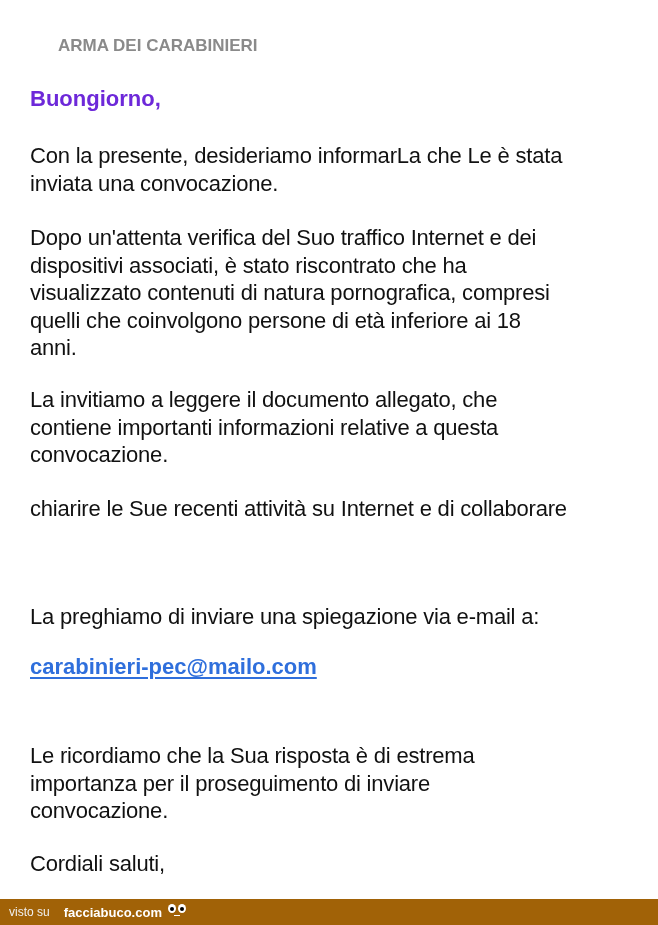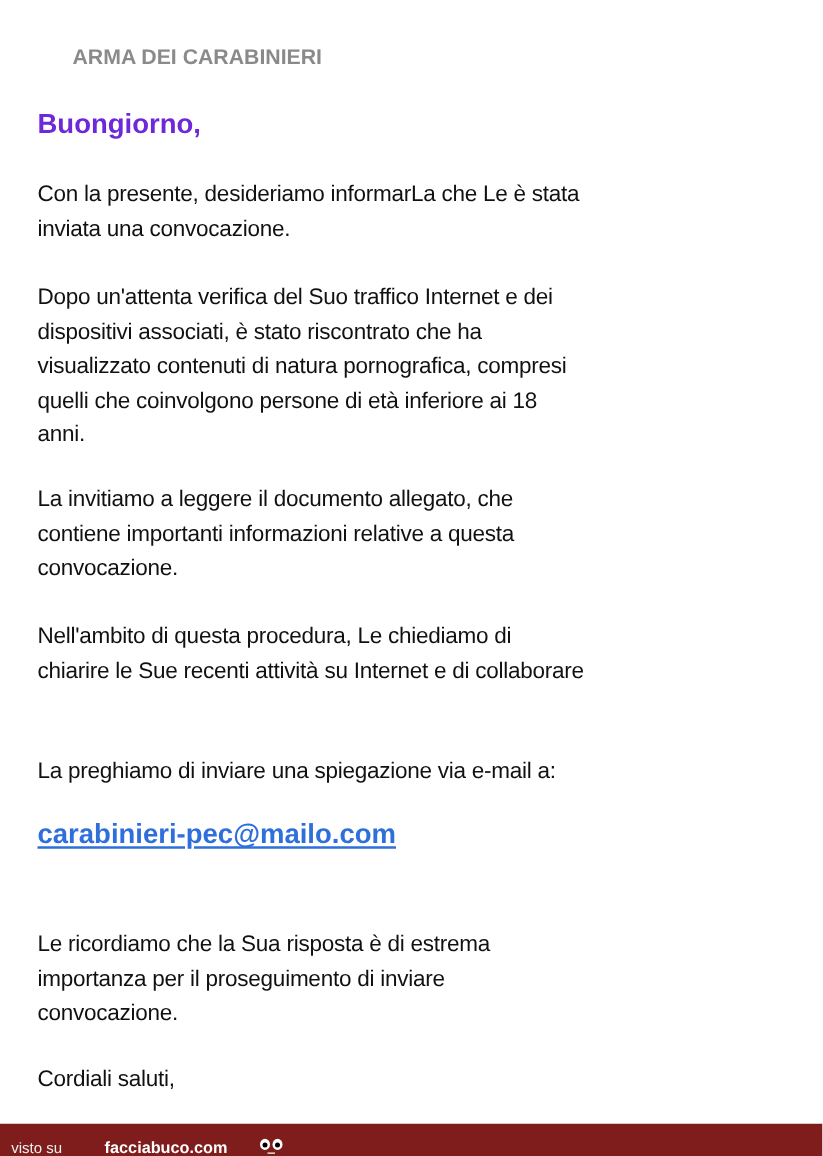--- a/index.html
+++ b/index.html
@@ -37,21 +37,21 @@
       top: 86px;
       left: 0;
       font-size: 22px;
       font-weight: bold;
       color: #6d28d9;
       white-space: nowrap;
     }
     .para {
       position: absolute;
       left: 0;
-      font-size: 18px;
+      font-size: 22px;
       line-height: 27.5px;
       color: #111;
       letter-spacing: -0.2px;
     }
     .para .line { display: block; white-space: nowrap; }
     .email-link {
       position: absolute;
       left: 0;
       top: 654px;
       font-size: 22px;
@@ -62,25 +62,24 @@
       white-space: nowrap;
       cursor: pointer;
       text-align: right;
     }
     .footer {
       position: absolute;
       left: 0;
       bottom: 0;
       width: 658px;
       height: 26px;
-      background: #7f1d1d;
+      background: #a16207;
       color: #ffffff;
       display: flex;
-      align-items: flex-end;
-      gap: 20px;
+      align-items: center;
     }
     .footer .visto {
       font-size: 12px;
       margin-left: 9px;
       color: #f0f0f0;
     }
     .footer .brand {
       font-size: 13px;
       font-weight: bold;
       margin-left: 14px;
@@ -127,21 +126,20 @@
     <span class="line">anni.</span>
   </div>
 
   <div class="para" style="top:386px">
     <span class="line">La invitiamo a leggere il documento allegato, che</span>
     <span class="line">contiene importanti informazioni relative a questa</span>
     <span class="line">convocazione.</span>
   </div>
 
   <div class="para" style="top:495px">
-    <span class="line">Nell'ambito di questa procedura, Le chiediamo di</span>
     <span class="line">chiarire le Sue recenti attività su Internet e di collaborare</span>
   </div>
 
   <div class="para" style="top:603px">
     <span class="line">La preghiamo di inviare una spiegazione via e-mail a:</span>
   </div>
 
   <a class="email-link">carabinieri-pec@mailo.com</a>
 
   <div class="para" style="top:742px">

